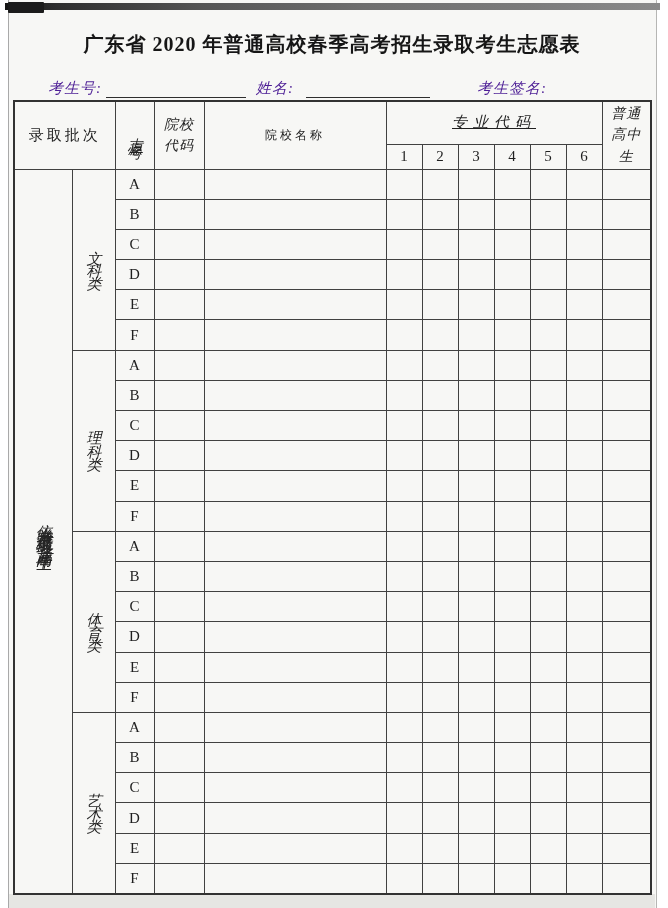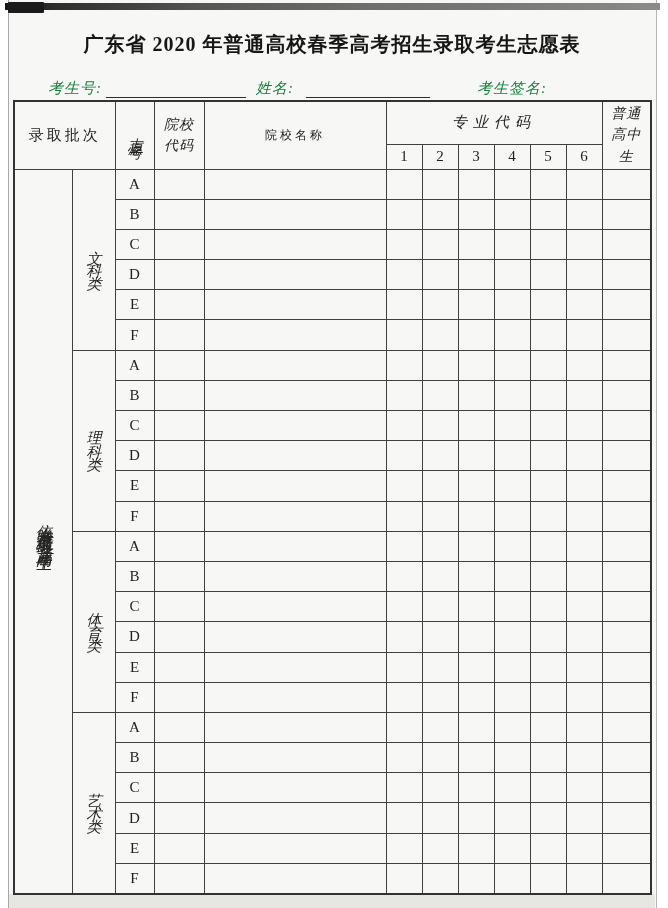--- a/index.html
+++ b/index.html
@@ -27,21 +27,21 @@
     position:absolute;left:8px;top:2px;width:36px;height:11px;
     background:#1b1b1b;border-radius:1px;
   }
   .title{
     position:absolute;left:8px;top:31px;width:648px;
     text-align:center;font-size:20px;font-weight:bold;letter-spacing:1px;
     color:#161616;
   }
   .field-label{
     position:absolute;top:79px;font-size:15px;font-style:italic;
-    letter-spacing:1px;color:#15803d;white-space:nowrap;font-family:Liberation Serif, serif;
+    letter-spacing:1px;color:#4c1d95;white-space:nowrap;font-family:Liberation Serif, serif;
   }
   .blank-line{
     position:absolute;top:80px;height:17px;
     border-bottom:1px solid #2e2e2e;
   }
   
   table.sheet{
     position:absolute;left:13px;top:100px;
     border-collapse:collapse;table-layout:fixed;
     border:2px solid #323232;
@@ -50,21 +50,21 @@
   .sheet th,.sheet td{
     border:1px solid #414141;padding:0;margin:0;
     text-align:center;vertical-align:middle;
     font-weight:normal;color:#1f1f1f;
   }
   .sheet thead tr.h1{height:43px;}
   .sheet thead tr.h2{height:25px;}
   .sheet tbody tr{height:30.2px;}
   .h-batch{font-size:15px;letter-spacing:3px;}
   .h-name {font-size:12px;letter-spacing:3px;}
-  .h-major{font-size:15px;font-style:italic;letter-spacing:6px;}
+  .h-major{font-size:15px;font-style:italic;letter-spacing:6px;text-decoration:underline;}
   .h-num  {font-size:15px;}
   .wrap2{
     display:inline-block;width:2.25em;font-size:14px;font-style:italic;
     line-height:1.55;letter-spacing:1px;
   }
   .vtext{display:inline-block;writing-mode:vertical-rl;}
   .vchoice{font-size:14px;letter-spacing:5px;font-style:italic;}
   .vbatch {font-size:16px;letter-spacing:2.5px;font-style:italic;color:#242424;}
   .vcat   {font-size:15px;letter-spacing:13px;font-style:italic;}
   .letter-cell{font-size:15px;color:#2a2a2a;}

